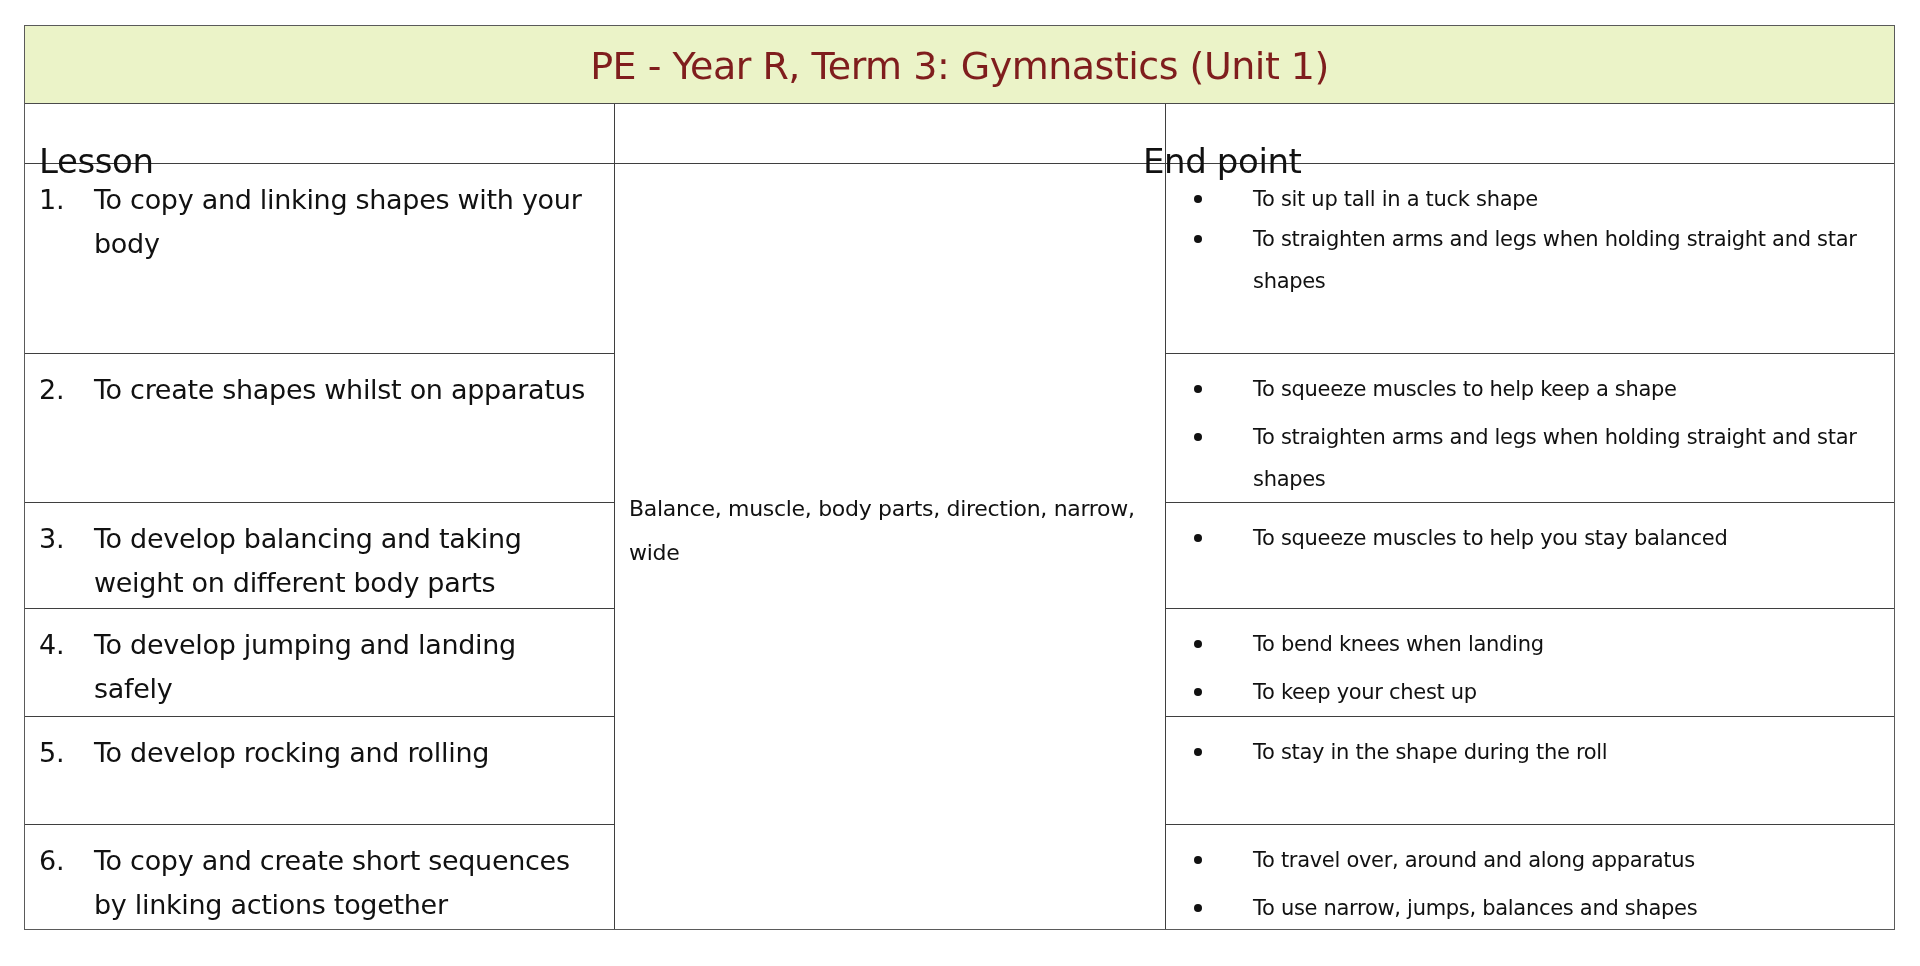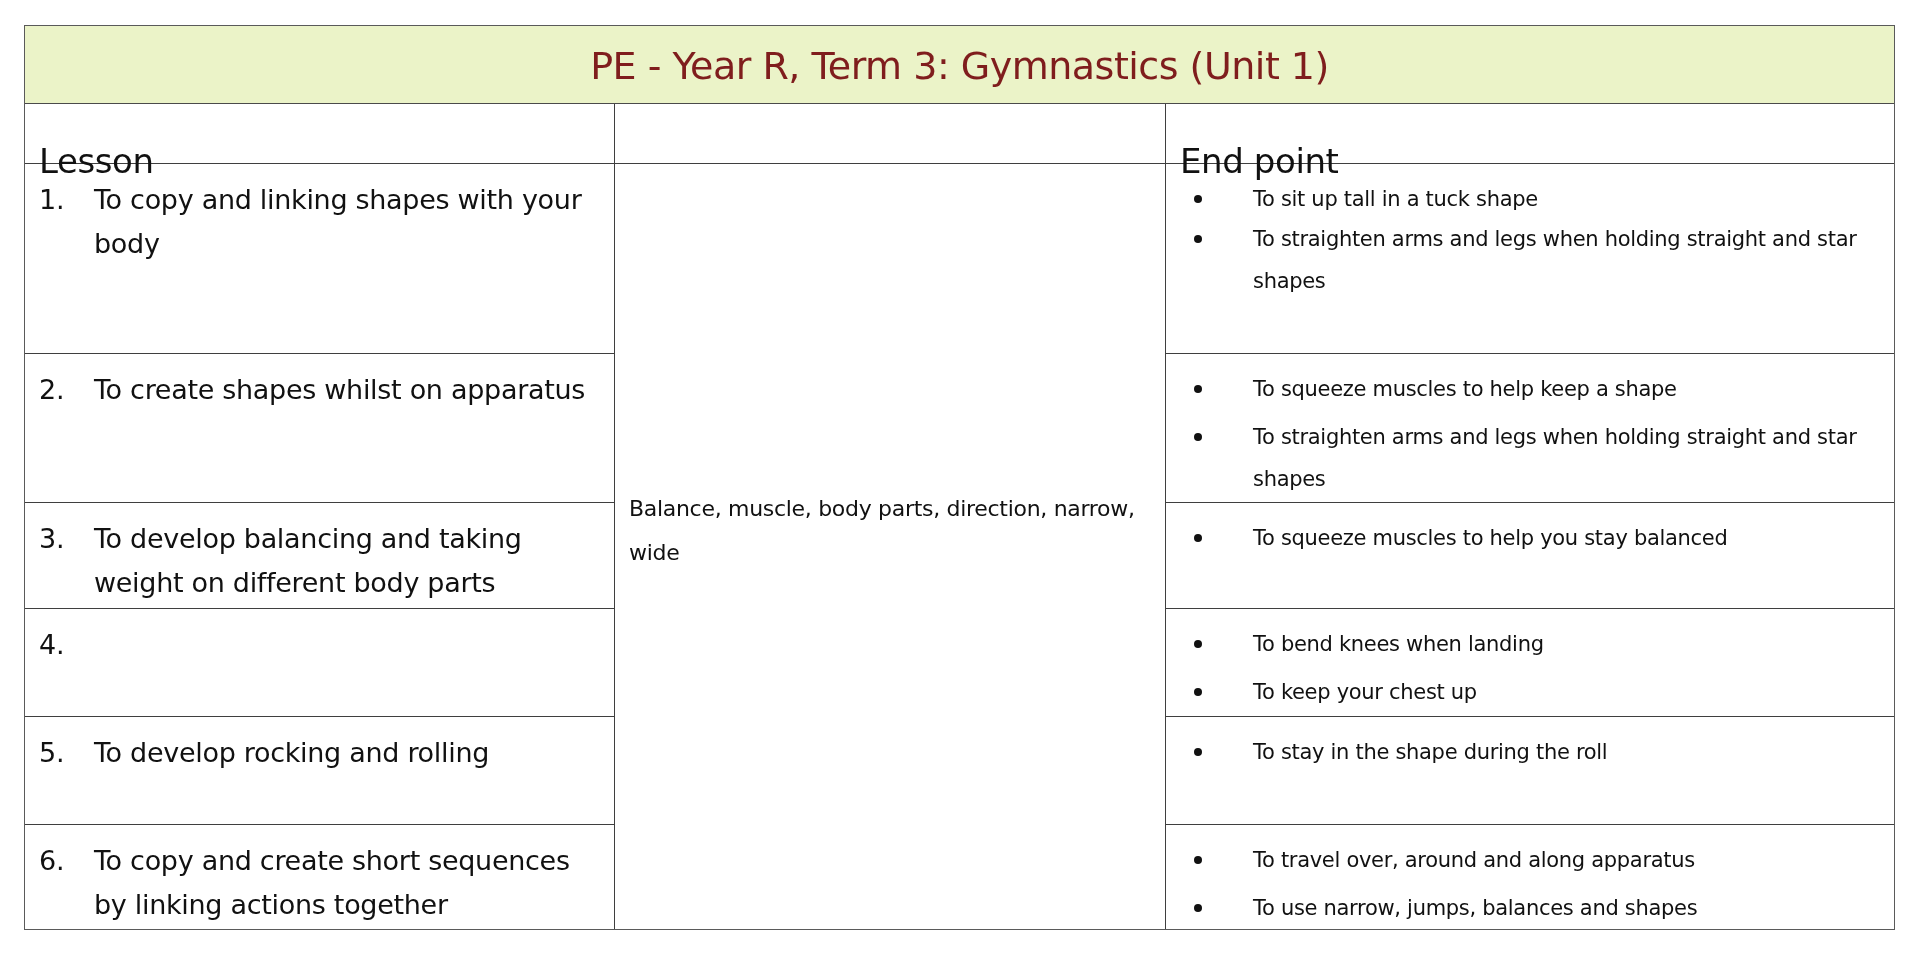--- a/index.html
+++ b/index.html
@@ -150,21 +150,21 @@
   </div>
 
   <div class="grid">
 
     <div class="col-line" style="left:589px;"></div>
     <div class="col-line" style="left:1140px;"></div>
 
     <div class="row-line" style="left:0; width:100%; top:59px;"></div>
 
     <div class="header-cell" style="left:0; width:589px;">Lesson</div>
-    <div class="header-cell" style="left:1141px; width:728px;">End point</div>
+    <div class="header-cell" style="left:1104px; width:728px;">End point</div>
 
     <div class="row-line" style="left:0; width:589px; top:249px;"></div>
     <div class="row-line" style="left:0; width:589px; top:398px;"></div>
     <div class="row-line" style="left:0; width:589px; top:504px;"></div>
     <div class="row-line" style="left:0; width:589px; top:612px;"></div>
     <div class="row-line" style="left:0; width:589px; top:720px;"></div>
 
     <div class="row-line" style="left:1141px; width:728px; top:249px;"></div>
     <div class="row-line" style="left:1141px; width:728px; top:398px;"></div>
     <div class="row-line" style="left:1141px; width:728px; top:504px;"></div>
@@ -219,20 +219,21 @@
       <div class="end-item">
         <span class="bullet">
             <span class="bullet-dot"></span>
           </span>
         <span class="end-text">To squeeze muscles to help you stay balanced</span>
       </div>
     </div>
 
     <div class="lesson-cell" style="top:505px; height:107px;">
       <span class="lesson-num">4.</span>
+      <span class="lesson-text">To develop jumping and landing safely</span>
     </div>
     <div class="end-cell" style="top:505px; height:107px;">
       <div class="end-item">
         <span class="bullet">
             <span class="bullet-dot"></span>
           </span>
         <span class="end-text">To bend knees when landing</span>
       </div>
       <div class="end-item">
         <span class="bullet">

